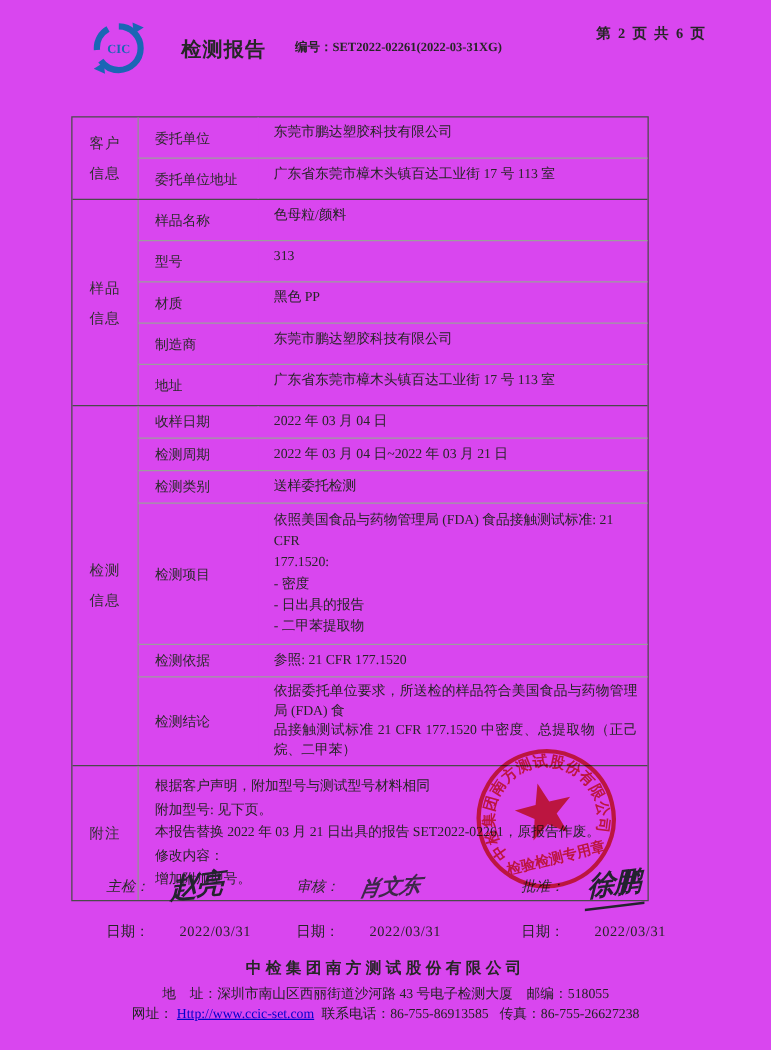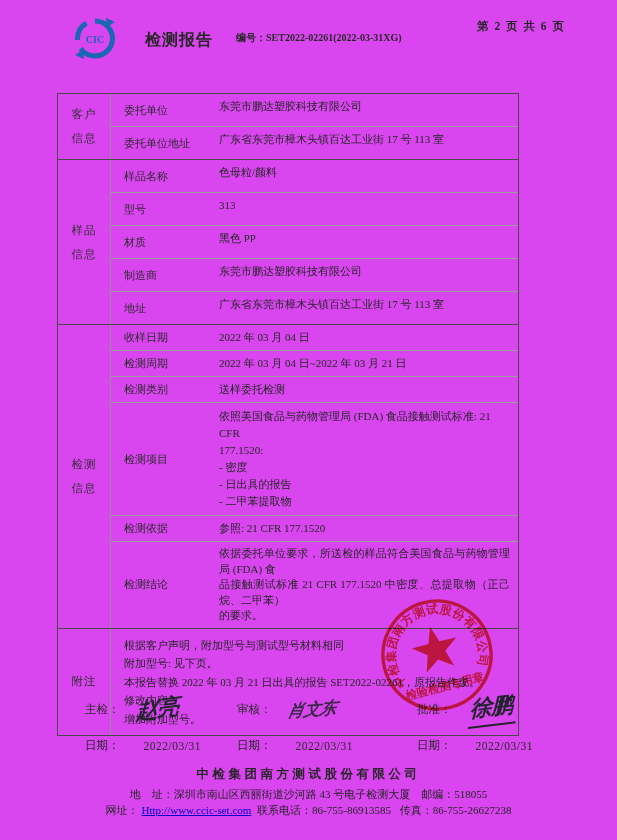--- a/index.html
+++ b/index.html
@@ -34,21 +34,21 @@
   }
   .cell.value{flex:1;padding:4px 8px 4px 12px;display:flex;flex-direction:column;line-height:17px;}
   .cell.value.full{padding:7px 8px 7px 13px;line-height:18.5px;}
   .sec-test .row.r3 .cell.value{line-height:17px;padding-top:5px;padding-bottom:5px;}
   .sec-test .row.r5 .cell.value{line-height:15.5px;padding-top:4px;padding-bottom:4px;text-align:justify;}
   .vline{white-space:pre-wrap;}
   
   .sig-area{position:absolute;left:57px;top:684px;width:506px;height:80px;font-size:11.5px;}
   .sig-col{position:absolute;top:8px;display:flex;align-items:center;height:34px;}
   .sig-col.c0{left:28px;} .sig-col.c1{left:180px;} .sig-col.c2{left:360px;}
-  .sig-role{color:#2b2b2b;}
+  .sig-role{color:#2b2b2b;font-style:italic;}
   .sig-name{
     margin-left:16px;font-size:22px;font-weight:bold;font-style:italic;color:#23232e;
     transform:rotate(-7deg) skewX(-8deg);letter-spacing:-1px;white-space:nowrap;
   }
   .sig-col.c1 .sig-name{font-size:17px;transform:rotate(-4deg) skewX(-14deg);opacity:.85;}
   .sig-col.c2 .sig-name{border-bottom:2px solid #23232e;padding:0 4px 2px 2px;}
   .date-col{position:absolute;top:54px;display:flex;align-items:center;}
   .date-col.c0{left:28px;} .date-col.c1{left:180px;} .date-col.c2{left:360px;}
   .date-val{margin-left:24px;letter-spacing:.5px;}
   
@@ -173,21 +173,20 @@
             <div class="cell label">检测依据</div>
             <div class="cell value">
               <div class="vline">参照: 21 CFR 177.1520</div>
             </div>
           </div>
           <div class="row r5 tall">
             <div class="cell label">检测结论</div>
             <div class="cell value">
               <div class="vline">依据委托单位要求，所送检的样品符合美国食品与药物管理局 (FDA) 食</div>
               <div class="vline">品接触测试标准 21 CFR 177.1520 中密度、总提取物（正己烷、二甲苯）</div>
-              <div class="vline">的要求。</div>
             </div>
           </div>
         </div>
       </div>
       <div class="section sec-notes">
         <div class="cat">
           <div>附注</div>
         </div>
         <div class="rows">
           <div class="row r0">

